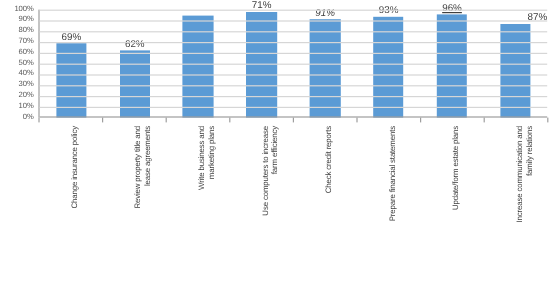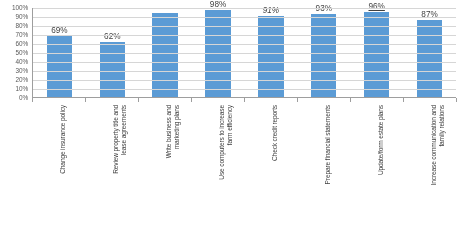--- a/index.html
+++ b/index.html
@@ -169,37 +169,37 @@
         </div>
         <div class="bar-slot">
           <div class="bar" style="height: 55.8px; background: rgb(91, 155, 213);"></div>
           <div class="bar-value" style="bottom: 56.8px;">62%</div>
         </div>
         <div class="bar-slot">
           <div class="bar" style="height: 85.5px; background: rgb(91, 155, 213);"></div>
         </div>
         <div class="bar-slot">
           <div class="bar" style="height: 88.2px; background: rgb(91, 155, 213);"></div>
-          <div class="bar-value" style="bottom: 89.2px;">98%</div>
+          <div class="bar-value" style="bottom: 89.2px;">71%</div>
         </div>
         <div class="bar-slot">
           <div class="bar" style="height: 81.9px; background: rgb(91, 155, 213);"></div>
           <div class="bar-value" style="bottom: 82.9px; font-style: italic;">91%</div>
         </div>
         <div class="bar-slot">
           <div class="bar" style="height: 83.7px; background: rgb(91, 155, 213);"></div>
           <div class="bar-value" style="bottom: 84.7px;">93%</div>
         </div>
         <div class="bar-slot">
           <div class="bar" style="height: 86.4px; background: rgb(91, 155, 213);"></div>
           <div class="bar-value" style="bottom: 87.4px; text-decoration: underline;">96%</div>
         </div>
         <div class="bar-slot">
           <div class="bar" style="height: 78.3px; background: rgb(91, 155, 213);"></div>
-          <div class="bar-value" style="bottom: 79.3px;">87%</div>
+          <div class="bar-value" style="bottom: 79.3px; text-align: right;">87%</div>
         </div>
       </div>
   <div class="gridline" style="top: 0px;"></div>
       <div class="gridline" style="top: 9px;"></div>
       <div class="gridline" style="top: 18px;"></div>
       <div class="gridline" style="top: 27px;"></div>
       <div class="gridline" style="top: 36px;"></div>
       <div class="gridline" style="top: 45px;"></div>
       <div class="gridline" style="top: 54px;"></div>
       <div class="gridline" style="top: 63px;"></div>

